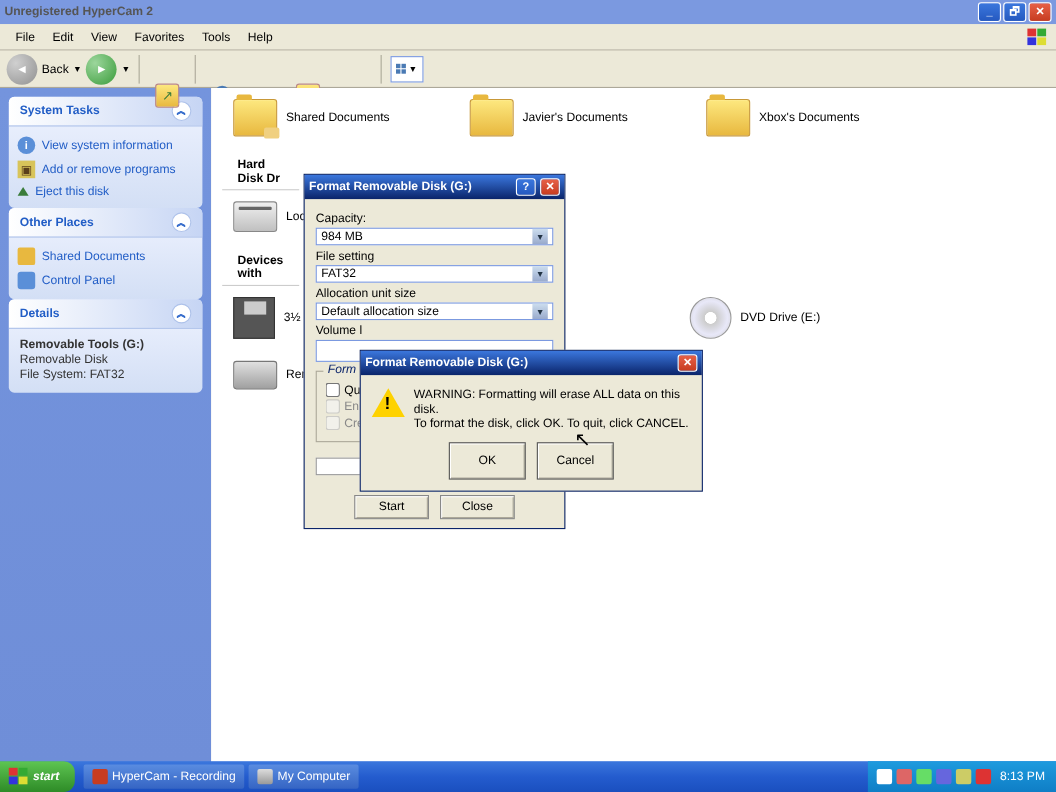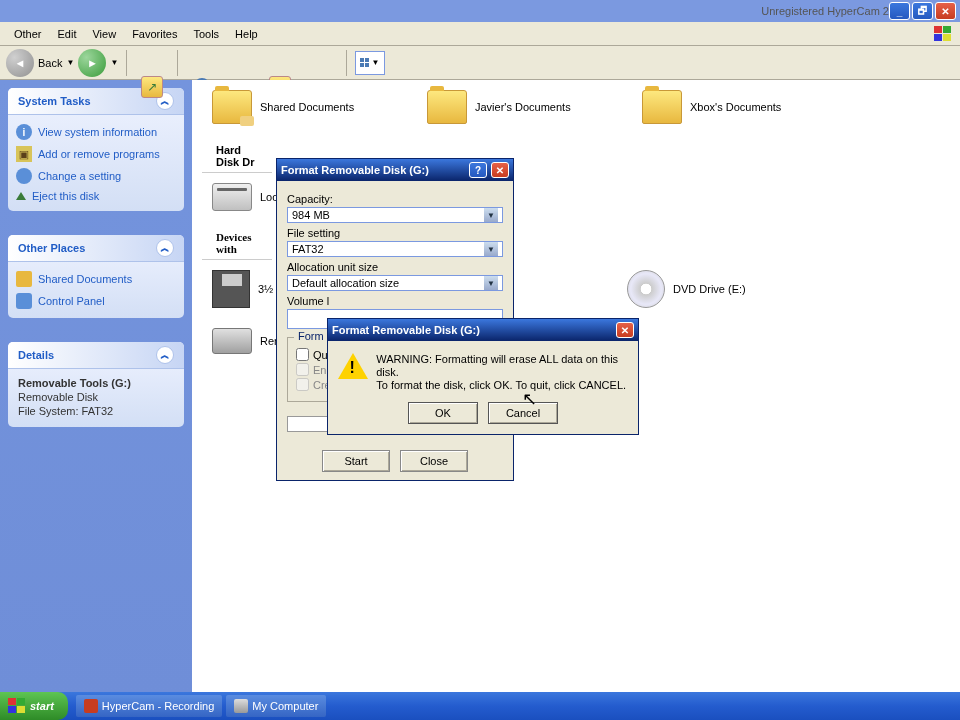--- a/index.html
+++ b/index.html
@@ -1,20 +1,20 @@
 <!DOCTYPE html>
 <html><head>
 <meta charset="utf-8">
 <style>
 * { box-sizing: border-box; margin: 0; padding: 0; font-family: Tahoma, sans-serif; font-size: 11px; }
 body { width: 960px; height: 720px; overflow: hidden; background: #ece9d8; position: relative; }
 
 
 .titlebar { height: 22px; background: linear-gradient(to bottom, #7b99e0, #7b99e0); display: flex; align-items: center; padding: 0 4px; color: #fff; font-weight: bold; }
-.titlebar-text { flex: 1; color: #555; text-shadow: none; font-weight: normal; text-align: right; }
+.titlebar-text { flex: 1; color: #555; text-shadow: none; font-weight: bold; }
 .titlebar-buttons { display: flex; gap: 2px; }
 .titlebar-btn { width: 21px; height: 18px; border: 1px solid #fff; border-radius: 3px; display: flex; align-items: center; justify-content: center; font-weight: bold; font-size: 10px; cursor: pointer; }
 .titlebar-btn.min, .titlebar-btn.max { background: linear-gradient(to bottom, #3b77dd, #2559c0); color: #fff; }
 .titlebar-btn.close { background: linear-gradient(to bottom, #e76148, #c73c20); color: #fff; }
 
 
 .menubar { height: 24px; background: #ece9d8; border-bottom: 1px solid #aca899; display: flex; align-items: center; padding: 0 6px; }
 .menubar span { padding: 2px 8px; cursor: pointer; }
 .menubar .winlogo { margin-left: auto; width: 24px; height: 22px; display: flex; align-items: center; justify-content: center; }
 .winlogo .flag { display: grid; grid-template-columns: 8px 8px; grid-template-rows: 7px 7px; gap: 1px; }
@@ -36,21 +36,21 @@
 .toolicon.folders { background: linear-gradient(to bottom,#fde87f,#e8b83f); border:1px solid #b88; border-radius:3px; }
 .views-btn { width: 30px; height: 24px; background: #fff; border: 1px solid #7b99e0; display:flex;align-items:center;justify-content:center; }
 .views-btn .grid { display:grid; grid-template-columns:4px 4px; grid-template-rows:4px 4px; gap:1px; }
 .views-btn .grid div { background:#4a7ab4; }
 
 
 .main { display: flex; height: 614px; }
 .sidebar { width: 192px; background: linear-gradient(to bottom, #7494dd 0%, #6f8ed8 100%); padding: 8px; }
 .content { flex: 1; background: #fff; position: relative; }
 
-.panel { background: linear-gradient(to bottom, #eff3ff, #d3dff5); border-radius: 5px; margin-bottom: 24px; overflow: hidden; }
+.panel { background: linear-gradient(to bottom, #eff3ff, #d3dff5); border-radius: 5px; margin-bottom: 0; overflow: hidden; }
 .panel-header { background: linear-gradient(to right, #fff, #c6d5f4); padding: 4px 10px; font-weight: bold; color: #215dc6; display: flex; align-items: center; justify-content: space-between; border-bottom: 1px solid #aec2ea; }
 .panel-header .chev { width: 18px; height: 18px; border-radius: 50%; background: #fff; border: 1px solid #aec2ea; display: flex; align-items: center; justify-content: center; color: #215dc6; font-size: 9px; cursor: pointer; }
 .panel-body { padding: 6px 8px; }
 .panel-link { display: flex; align-items: center; gap: 6px; padding: 3px 0; color: #215dc6; cursor: pointer; }
 .panel-link .pico { width: 16px; height: 16px; display:inline-flex;align-items:center;justify-content:center; }
 .pico.info{background:#5a8fd8;border-radius:50%;color:#fff;font-weight:bold;font-size:10px;}
 .pico.prog{background:#d8c45a;color:#5a3f1a;}
 .pico.gear{background:#5a8fd8;border-radius:50%;}
 .pico.eject{border-left:5px solid transparent;border-right:5px solid transparent;border-bottom:8px solid #3a7c3a;position:relative;width:0;height:0;}
 .pico.net{background:#5a8fd8;border-radius:3px;}
@@ -84,38 +84,38 @@
 .dlg-title { flex: 1; color: #fff; font-weight: bold; font-size: 11px; }
 .dlg-btn { width: 18px; height: 16px; border-radius: 3px; display: flex; align-items: center; justify-content: center; font-weight: bold; font-size: 10px; cursor: pointer; color: #fff; }
 .dlg-btn.help { background: linear-gradient(to bottom, #3b77dd, #2559c0); border: 1px solid #fff; }
 .dlg-btn.close { background: linear-gradient(to bottom, #e76148, #c73c20); border: 1px solid #fff; }
 .dlg-body { padding: 8px 10px; }
 .dlg-label { margin-top: 4px; margin-bottom: 2px; }
 .dlg-select { width: 100%; height: 16px; background: #fff; border: 1px solid #7b99e0; display: flex; align-items: center; justify-content: space-between; padding: 0 4px; cursor: pointer; }
 .dlg-select .arrow { width: 14px; height: 14px; background: linear-gradient(to bottom,#cde,#9ac);display:flex;align-items:center;justify-content:center;font-size:8px;color:#234;}
 .dlg-input { width: 100%; height: 20px; background: #fff; border: 1px solid #7b99e0; padding: 0 4px; }
 .dlg-group { border: 1px solid #aca899; margin-top: 8px; padding: 8px; position: relative; }
-.dlg-group-title { position: absolute; top: -8px; left: 6px; background: #ece9d8; padding: 0 4px; color: #0a246a; }
+.dlg-group-title { position: absolute; top: -8px; left: 6px; background: #ece9d8; padding: 0 4px; color: #0a246a; font-style: italic; }
 .dlg-check { display: flex; align-items: center; gap: 4px; margin: 2px 0; }
 .dlg-check input { width: 13px; height: 13px; }
 .dlg-check.disabled { color: #888; }
 .dlg-progress { width: 100%; height: 16px; background: #fff; border: 1px solid #999; margin-top: 14px; }
 .dlg-buttons { display: flex; justify-content: center; gap: 10px; margin-top: 18px; }
 .dlg-button { width: 68px; height: 22px; background: #ece9d8; border: 1px solid #888; cursor: pointer; display: flex; align-items: center; justify-content: center; box-shadow: inset 1px 1px #fff, inset -1px -1px #aca899; }
 
 
 .msgbox { position: absolute; left: 327px; top: 318px; width: 312px; background: #ece9d8; border: 1px solid #0a246a; z-index: 10; }
 .msgbox .dlg-body { padding: 12px 10px 10px; }
 .msg-row { display: flex; gap: 10px; align-items: flex-start; }
 .warn-icon { width: 30px; height: 28px; position: relative; }
 .warn-icon::before { content: ""; position: absolute; left: 0; top: 0; border-left: 15px solid transparent; border-right: 15px solid transparent; border-bottom: 26px solid #fed200; }
 .warn-icon::after { content: "!"; position: absolute; left: 0; right: 0; top: 6px; text-align: center; font-weight: bold; font-size: 16px; color: #000; }
 .msg-text { font-size: 11px; line-height: 13px; }
 .msg-buttons { display: flex; justify-content: center; gap: 10px; margin-top: 10px; }
-.msg-btn { width: 70px; height: 22px; background: #ece9d8; border: 1px solid #555; cursor: pointer; display: flex; align-items: center; justify-content: center; box-shadow: inset 1px 1px #fff, inset -1px -1px #aca899; }
+.msg-btn { width: 70px; height: 34px; background: #ece9d8; border: 1px solid #555; cursor: pointer; display: flex; align-items: center; justify-content: center; box-shadow: inset 1px 1px #fff, inset -1px -1px #aca899; }
 .cursor { position: absolute; left: 522px; top: 388px; font-size: 18px; color: #000; z-index: 20; pointer-events: none; }
 
 
 .taskbar { position: absolute; bottom: 0; left: 0; right: 0; height: 28px; background: linear-gradient(to bottom, #3b77dd, #245cce 50%, #1a4fbf); display: flex; align-items: center; }
 .start-btn { height: 28px; padding: 0 14px 0 8px; background: linear-gradient(to bottom, #5ec552, #2e8b27); color: #fff; font-weight: bold; font-style: italic; font-size: 16px; display: flex; align-items: center; gap: 4px; border-radius: 0 10px 10px 0; cursor: pointer; }
 .start-btn .winicon { width: 18px; height: 16px; display: grid; grid-template-columns: 8px 8px; grid-template-rows: 7px 7px; gap: 1px; }
 .start-btn .winicon div:nth-child(1){background:#d33;} .start-btn .winicon div:nth-child(2){background:#3a3;}
 .start-btn .winicon div:nth-child(3){background:#33d;} .start-btn .winicon div:nth-child(4){background:#dd3;}
 .task-item { height: 22px; margin: 0 2px; padding: 0 8px; background: linear-gradient(to bottom, #5a8ce0, #3565c4); color: #fff; display: flex; align-items: center; gap: 4px; border-radius: 2px; cursor: pointer; font-size: 11px; }
 .task-item .tico { width: 14px; height: 14px; background: #c73c20; border-radius: 2px; }
@@ -130,21 +130,21 @@
 <div class="titlebar">
   <span class="titlebar-text">Unregistered HyperCam 2</span>
   <div class="titlebar-buttons">
     <div class="titlebar-btn min">_</div>
     <div class="titlebar-btn max">🗗</div>
     <div class="titlebar-btn close">✕</div>
   </div>
 </div>
 
 <div class="menubar">
-  <span>Other</span>
+  <span>File</span>
   <span>Edit</span>
   <span>View</span>
   <span>Favorites</span>
   <span>Tools</span>
   <span>Help</span>
   <div class="winlogo">
       <div class="flag">
         <div></div>
         <div></div>
         <div></div>
@@ -194,24 +194,20 @@
       <div class="panel-body">
         <div class="panel-link">
             <span class="pico info">i</span>
             <span>View system information</span>
           </div>
         <div class="panel-link">
             <span class="pico prog">▣</span>
             <span>Add or remove programs</span>
           </div>
         <div class="panel-link">
-            <span class="pico gear"></span>
-            <span>Change a setting</span>
-          </div>
-        <div class="panel-link">
             <span class="pico eject"></span>
             <span>Eject this disk</span>
           </div>
       </div>
     </div>
     <div class="panel">
       <div class="panel-header">
           <span>Other Places</span>
           <span class="chev">︽</span>
         </div>
@@ -254,21 +250,21 @@
           <span>Xbox's Documents</span>
         </div>
     </div>
     <div class="section-header" style="width:70px;">Hard Disk Dr</div>
     <div class="folder-row">
       <div class="drive-item">
           <div class="drive-icon"></div>
           <span>Loc</span>
         </div>
     </div>
-    <div class="section-header" style="width:70px;font-family:Liberation Serif, serif;">Devices with</div>
+    <div class="section-header" style="width:70px;">Devices with</div>
     <div class="folder-row">
       <div class="drive-item">
           <div class="floppy-icon"></div>
           <span>3½</span>
         </div>
       <div class="drive-item" style="margin-left:200px;">
           <div class="cd-icon"></div>
           <span>DVD Drive (E:)</span>
         </div>
     </div>
@@ -362,13 +358,22 @@
     </div>
   <div style="width:6px;"></div>
   <div class="task-item">
       <div class="tico"></div>
       <span>HyperCam - Recording</span>
     </div>
   <div class="task-item my">
       <div class="tico"></div>
       <span>My Computer</span>
     </div>
+  <div class="tray">
+    <div class="tico t1"></div>
+    <div class="tico t2"></div>
+    <div class="tico t3"></div>
+    <div class="tico t4"></div>
+    <div class="tico t5"></div>
+    <div class="tico t6"></div>
+    <span style="margin-left:4px;">8:13 PM</span>
+  </div>
 </div>
 
 </body></html>

